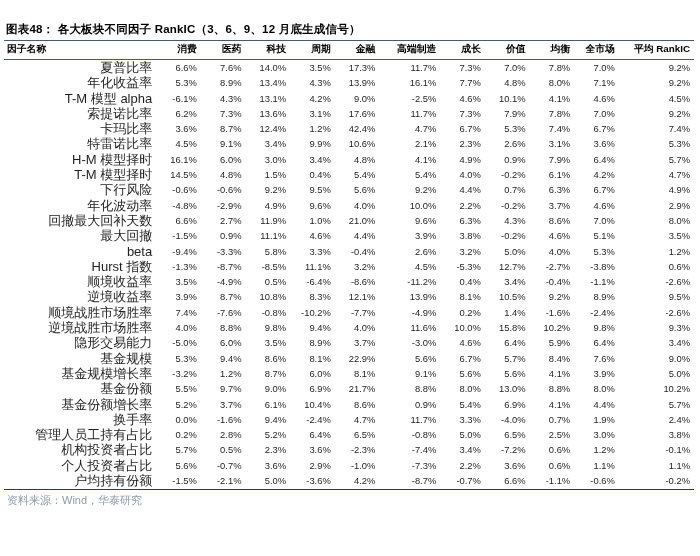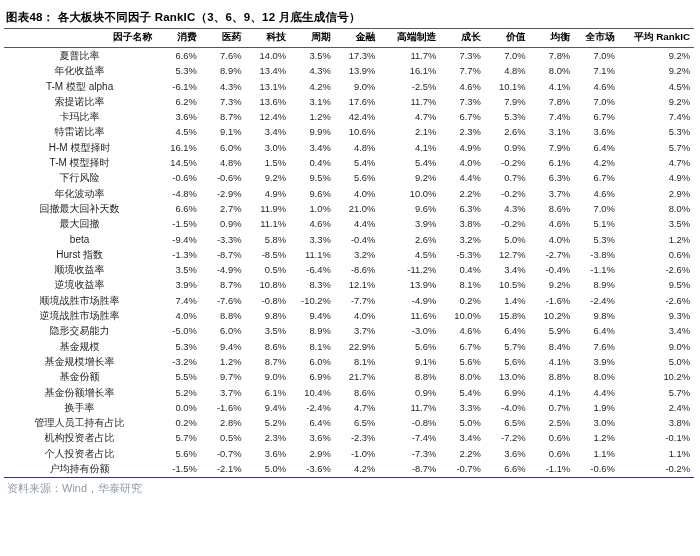--- a/index.html
+++ b/index.html
@@ -7,21 +7,21 @@
     width:700px;height:556px;
     background:#ffffff;
     font-family:"Liberation Sans","DejaVu Sans",sans-serif;
     color:#1a1a1a;
     overflow:hidden;
   }
   .sheet{
     position:relative;
     width:700px;height:492px;
     box-sizing:border-box;
-    padding:8px 6px 0 4px;
+    padding:20px 6px 0 4px;
     border-radius:32px;
   }
   .fig-title{
     font-size:11.5px;
     font-weight:bold;
     letter-spacing:0.2px;
     line-height:15px;
     padding:2px 0 3px 2px;
     white-space:nowrap;
     color:#000;
@@ -35,38 +35,38 @@
   table.rank-table thead th{
     font-weight:bold;
     font-size:9.8px;
     padding:2px 4px 3px 2px;
     border-top:1px solid #4b5a6b;
     border-bottom:1px solid #4b5a6b;
     white-space:nowrap;
     color:#000;
   }
   table.rank-table thead th.h-name{
-    text-align:right;
+    text-align:left;
     padding-left:3px;
     margin-top:16px;
   }
   table.rank-table thead th.h-num{
     text-align:right;
   }
   table.rank-table tbody td{
     padding:1px 4px 1px 2px;
     line-height:13.3px;
     height:13.3px;
     white-space:nowrap;
     color:#1f1f1f;
   }
   table.rank-table tbody td.c-name{
-    text-align:center;
+    text-align:right;
     padding-left:3px;
-    font-size:10px;
+    font-size:13px;
   }
   table.rank-table tbody td.c-num{
     text-align:right;
     font-size:9.4px;
   }
   table.rank-table tbody tr.last-row td{
     border-bottom:1px solid #4c1d95;
     padding-bottom:2px;
   }
   .source{

